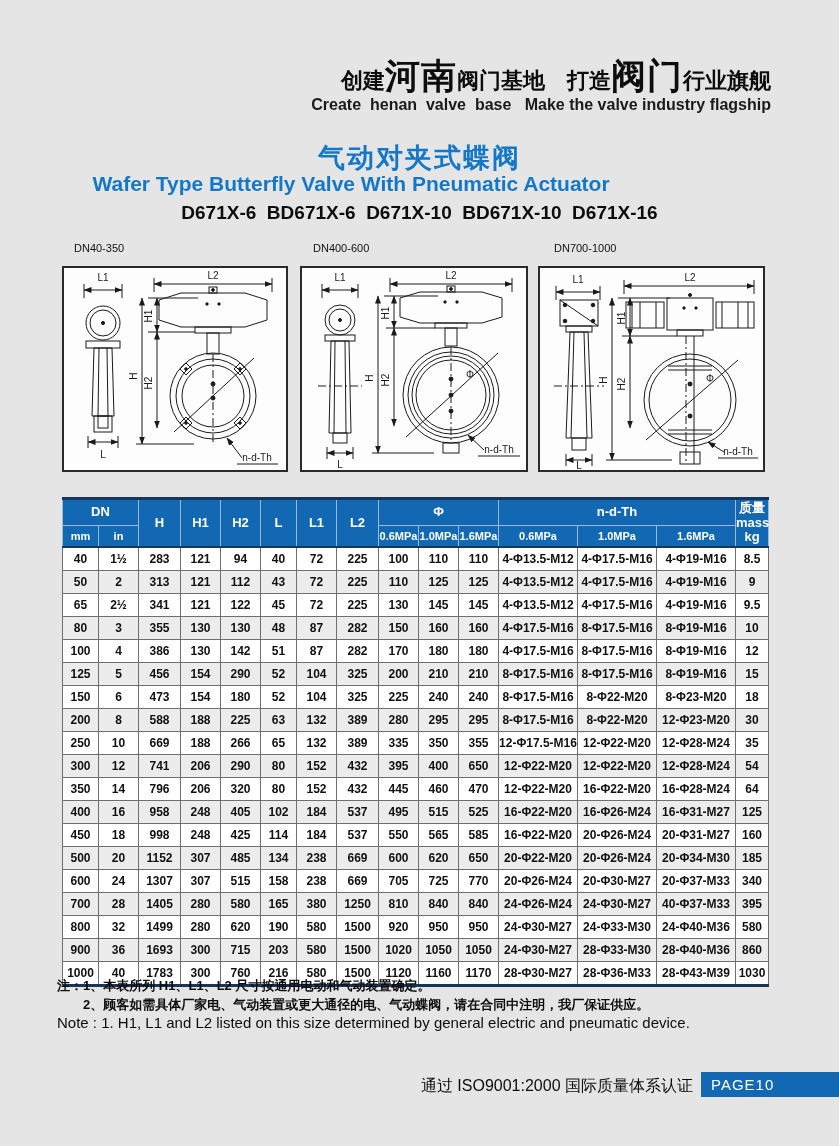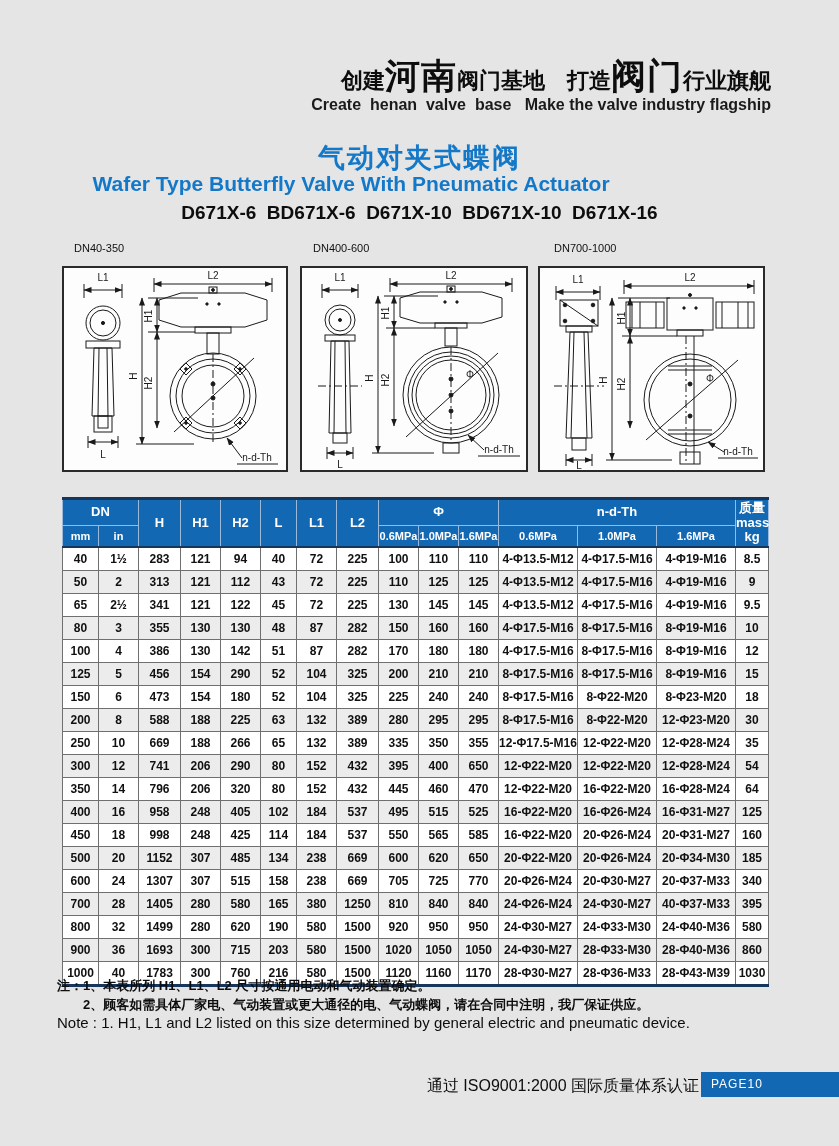--- a/index.html
+++ b/index.html
@@ -44,23 +44,23 @@
     font-size:12px; font-weight:bold; color:#101010; height:22px; padding:0;
     background:#ffffff; white-space:nowrap; overflow:hidden; }
   .spec-table tbody tr.alt td { background:#ececec; }
   
   .notes { position:absolute; left:57px; top:976px; width:740px; color:#0d0d0d; }
   .notes .cn { font-size:13px; font-weight:bold; line-height:19px; }
   .notes .cn.indent { padding-left:26px; }
   .notes .en { font-size:15px; line-height:18px; }
   .notes .en.indent { padding-left:40px; }
   
-  .footer-cert { position:absolute; top:1076px; right:140px; font-size:16px; color:#0d0d0d; white-space:nowrap; }
+  .footer-cert { position:absolute; top:1076px; right:146px; font-size:16px; color:#0d0d0d; white-space:nowrap; }
   .page-badge { position:absolute; top:1072px; left:701px; right:0; height:25px;
-    background:#1268b3; color:#ffffff; font-size:12px; line-height:25px;
+    background:#1268b3; color:#ffffff; font-size:15px; line-height:25px;
     padding-left:10px; letter-spacing:1px; box-sizing:border-box; }
 </style>
 </head>
 <body>
 
 <div class="page">
 
   <svg width="0" height="0" style="position:absolute">
     <defs>
       <marker id="arr" markerWidth="9" markerHeight="8" refX="7.5" refY="3" orient="auto-start-reverse" markerUnits="userSpaceOnUse">

